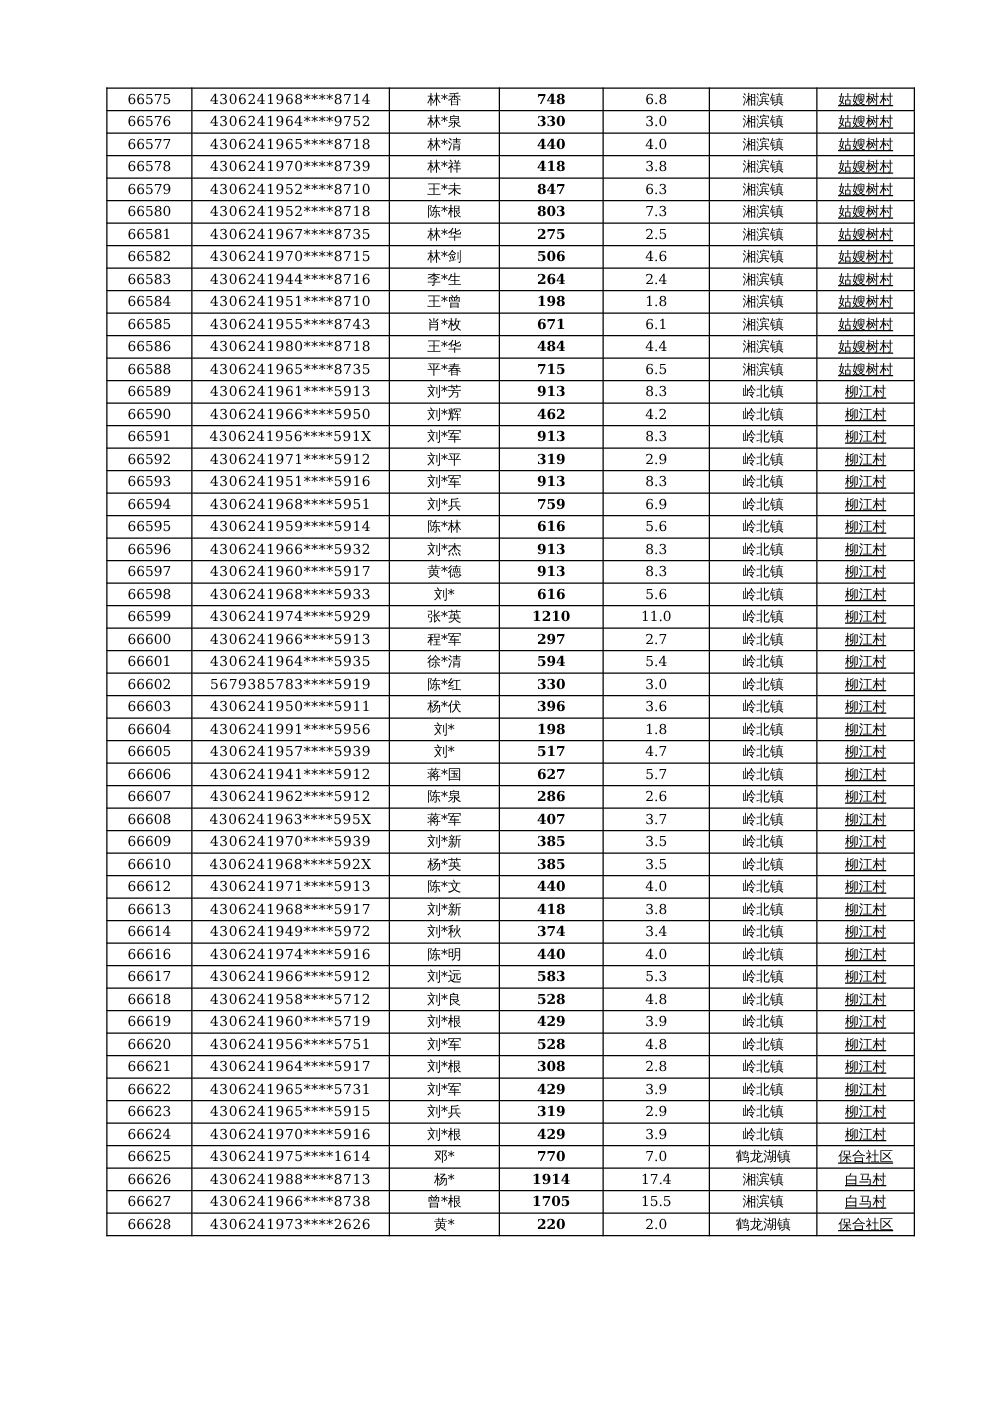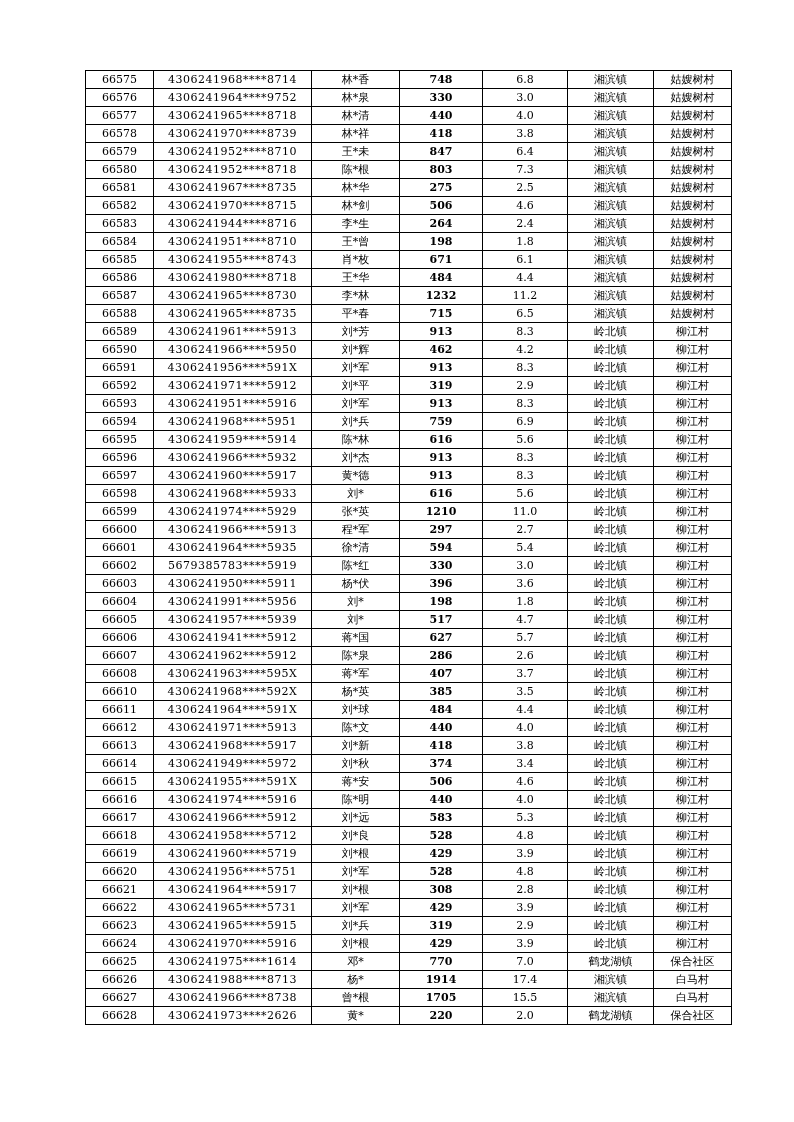--- a/index.html
+++ b/index.html
@@ -34,21 +34,21 @@
     white-space: nowrap;
     overflow: hidden;
     font-family: "DejaVu Serif", "Liberation Serif", serif;
   }
   td.c0 { width: 63px; }
   td.c1 { width: 153px; letter-spacing: 0.5px; margin-top: 31px; }
   td.c2 { width: 83px; }
   td.c3 { width: 78px; font-weight: bold; }
   td.c4 { width: 80px; }
   td.c5 { width: 81px; }
-  td.c6 { width: 73px; }
+  td.c6 { width: 73px; text-decoration: underline; }
 </style>
 </head>
 <body>
 
 <div class="page">
   <table class="records">
     <tbody>
         <tr>
           <td class="c0">66575</td>
           <td class="c1">4306241968****8714</td>
@@ -83,21 +83,21 @@
           <td class="c3">418</td>
           <td class="c4">3.8</td>
           <td class="c5">湘滨镇</td>
           <td class="c6">姑嫂树村</td>
         </tr>
         <tr>
           <td class="c0">66579</td>
           <td class="c1">4306241952****8710</td>
           <td class="c2">王*未</td>
           <td class="c3">847</td>
-          <td class="c4">6.4</td>
+          <td class="c4">6.3</td>
           <td class="c5">湘滨镇</td>
           <td class="c6">姑嫂树村</td>
         </tr>
         <tr>
           <td class="c0">66580</td>
           <td class="c1">4306241952****8718</td>
           <td class="c2">陈*根</td>
           <td class="c3">803</td>
           <td class="c4">7.3</td>
           <td class="c5">湘滨镇</td>
@@ -151,29 +151,20 @@
         <tr>
           <td class="c0">66586</td>
           <td class="c1">4306241980****8718</td>
           <td class="c2">王*华</td>
           <td class="c3">484</td>
           <td class="c4">4.4</td>
           <td class="c5">湘滨镇</td>
           <td class="c6">姑嫂树村</td>
         </tr>
         <tr>
-          <td class="c0">66587</td>
-          <td class="c1">4306241965****8730</td>
-          <td class="c2">李*林</td>
-          <td class="c3">1232</td>
-          <td class="c4">11.2</td>
-          <td class="c5">湘滨镇</td>
-          <td class="c6">姑嫂树村</td>
-        </tr>
-        <tr>
           <td class="c0">66588</td>
           <td class="c1">4306241965****8735</td>
           <td class="c2">平*春</td>
           <td class="c3">715</td>
           <td class="c4">6.5</td>
           <td class="c5">湘滨镇</td>
           <td class="c6">姑嫂树村</td>
         </tr>
         <tr>
           <td class="c0">66589</td>
@@ -349,38 +340,38 @@
         <tr>
           <td class="c0">66608</td>
           <td class="c1">4306241963****595X</td>
           <td class="c2">蒋*军</td>
           <td class="c3">407</td>
           <td class="c4">3.7</td>
           <td class="c5">岭北镇</td>
           <td class="c6">柳江村</td>
         </tr>
         <tr>
+          <td class="c0">66609</td>
+          <td class="c1">4306241970****5939</td>
+          <td class="c2">刘*新</td>
+          <td class="c3">385</td>
+          <td class="c4">3.5</td>
+          <td class="c5">岭北镇</td>
+          <td class="c6">柳江村</td>
+        </tr>
+        <tr>
           <td class="c0">66610</td>
           <td class="c1">4306241968****592X</td>
           <td class="c2">杨*英</td>
           <td class="c3">385</td>
           <td class="c4">3.5</td>
           <td class="c5">岭北镇</td>
           <td class="c6">柳江村</td>
         </tr>
         <tr>
-          <td class="c0">66611</td>
-          <td class="c1">4306241964****591X</td>
-          <td class="c2">刘*球</td>
-          <td class="c3">484</td>
-          <td class="c4">4.4</td>
-          <td class="c5">岭北镇</td>
-          <td class="c6">柳江村</td>
-        </tr>
-        <tr>
           <td class="c0">66612</td>
           <td class="c1">4306241971****5913</td>
           <td class="c2">陈*文</td>
           <td class="c3">440</td>
           <td class="c4">4.0</td>
           <td class="c5">岭北镇</td>
           <td class="c6">柳江村</td>
         </tr>
         <tr>
           <td class="c0">66613</td>
@@ -390,29 +381,20 @@
           <td class="c4">3.8</td>
           <td class="c5">岭北镇</td>
           <td class="c6">柳江村</td>
         </tr>
         <tr>
           <td class="c0">66614</td>
           <td class="c1">4306241949****5972</td>
           <td class="c2">刘*秋</td>
           <td class="c3">374</td>
           <td class="c4">3.4</td>
-          <td class="c5">岭北镇</td>
-          <td class="c6">柳江村</td>
-        </tr>
-        <tr>
-          <td class="c0">66615</td>
-          <td class="c1">4306241955****591X</td>
-          <td class="c2">蒋*安</td>
-          <td class="c3">506</td>
-          <td class="c4">4.6</td>
           <td class="c5">岭北镇</td>
           <td class="c6">柳江村</td>
         </tr>
         <tr>
           <td class="c0">66616</td>
           <td class="c1">4306241974****5916</td>
           <td class="c2">陈*明</td>
           <td class="c3">440</td>
           <td class="c4">4.0</td>
           <td class="c5">岭北镇</td>

